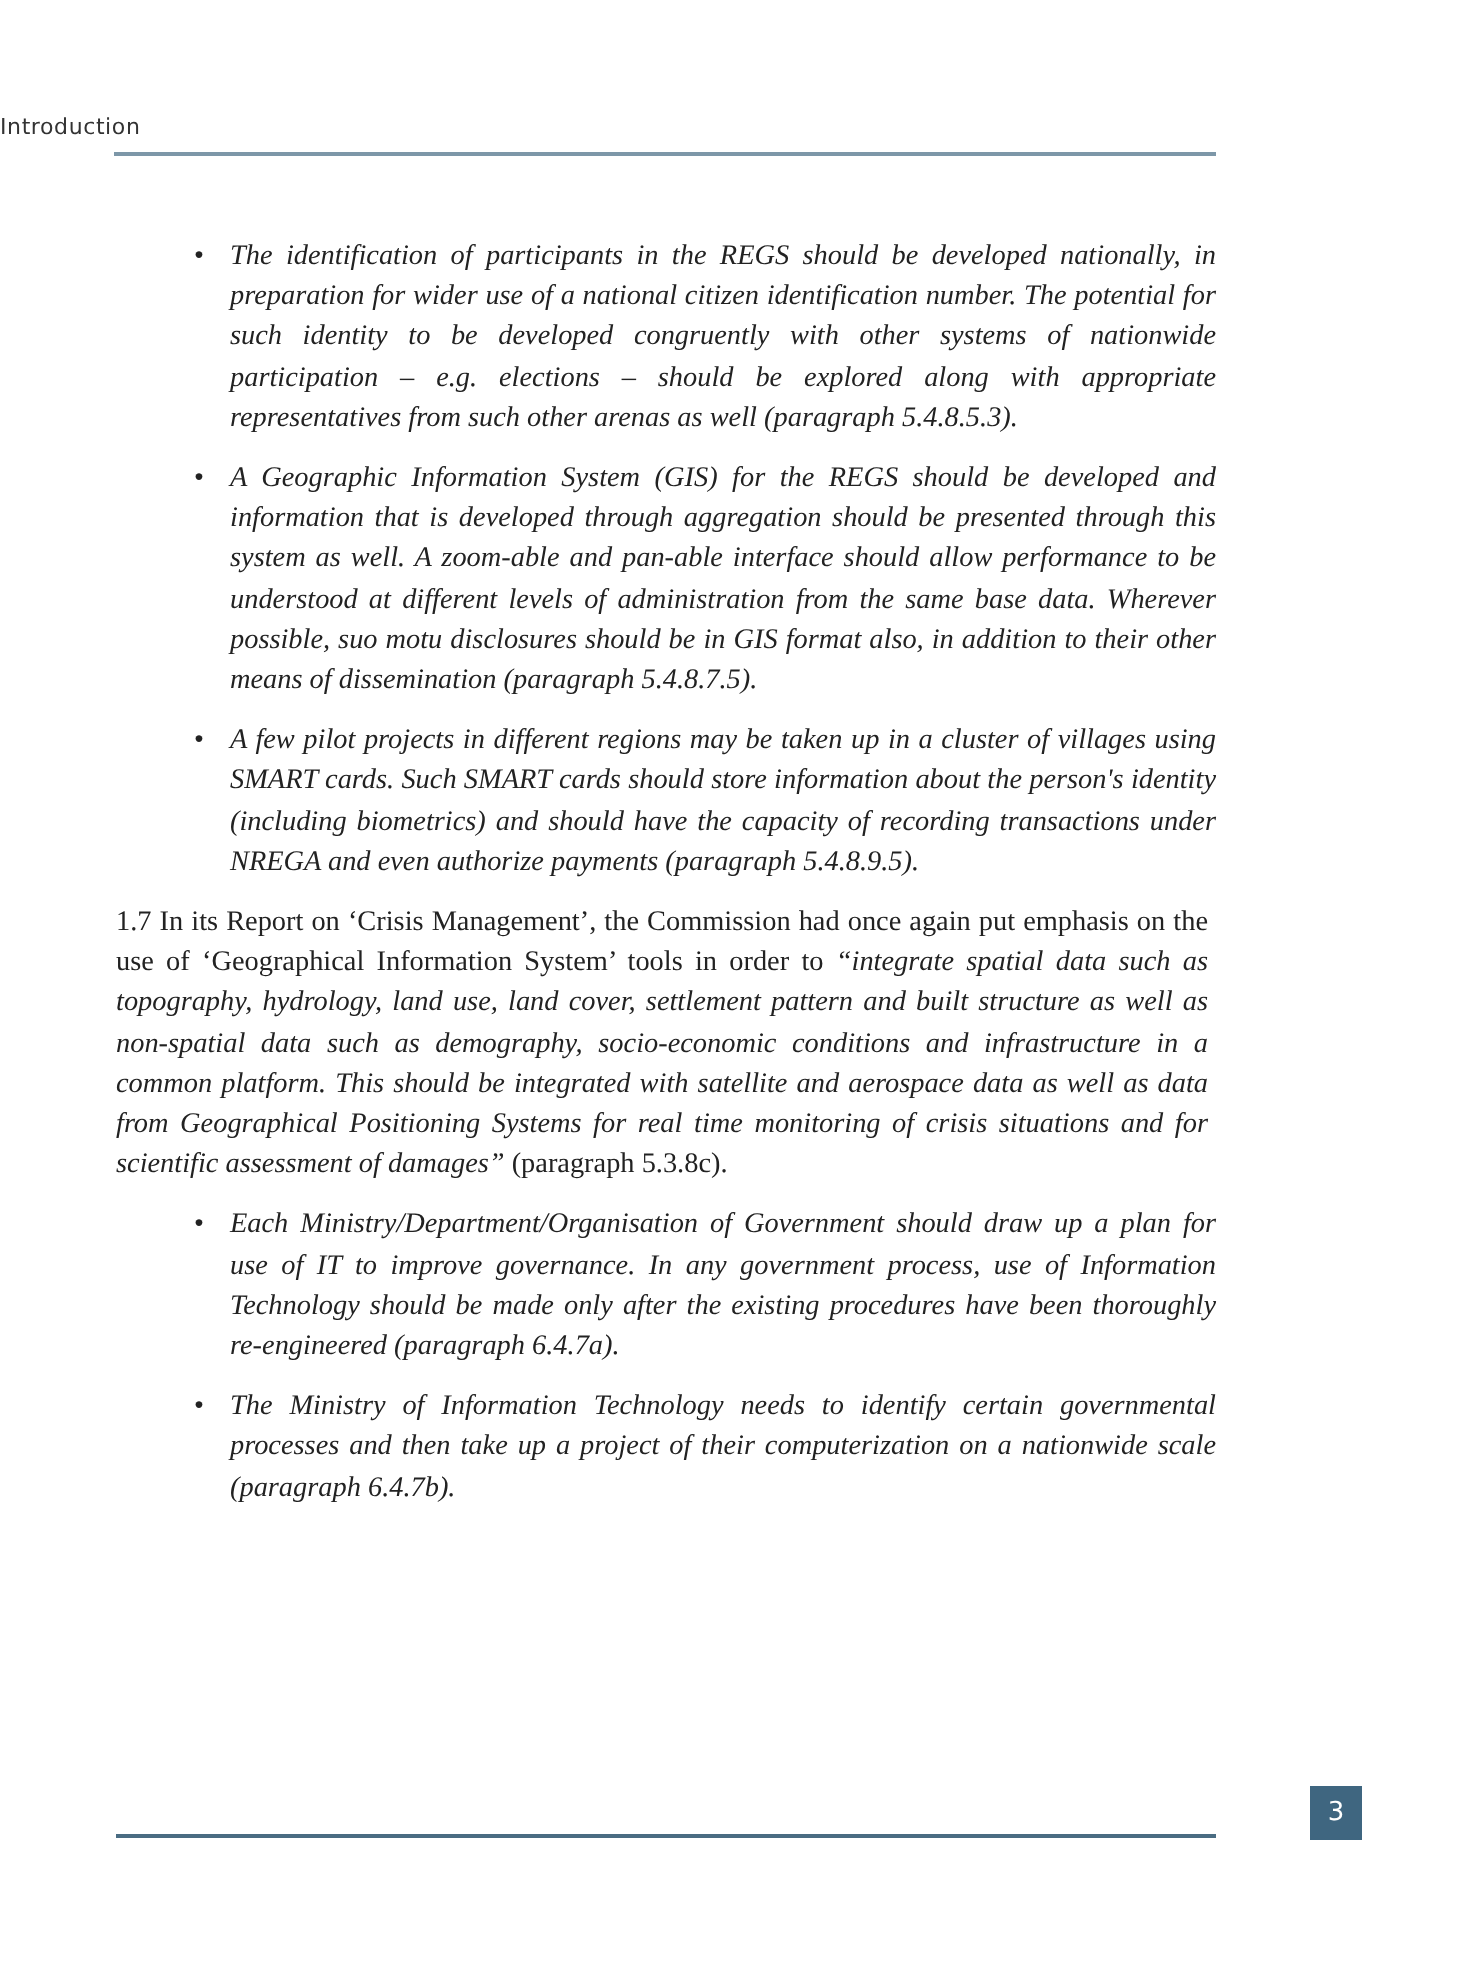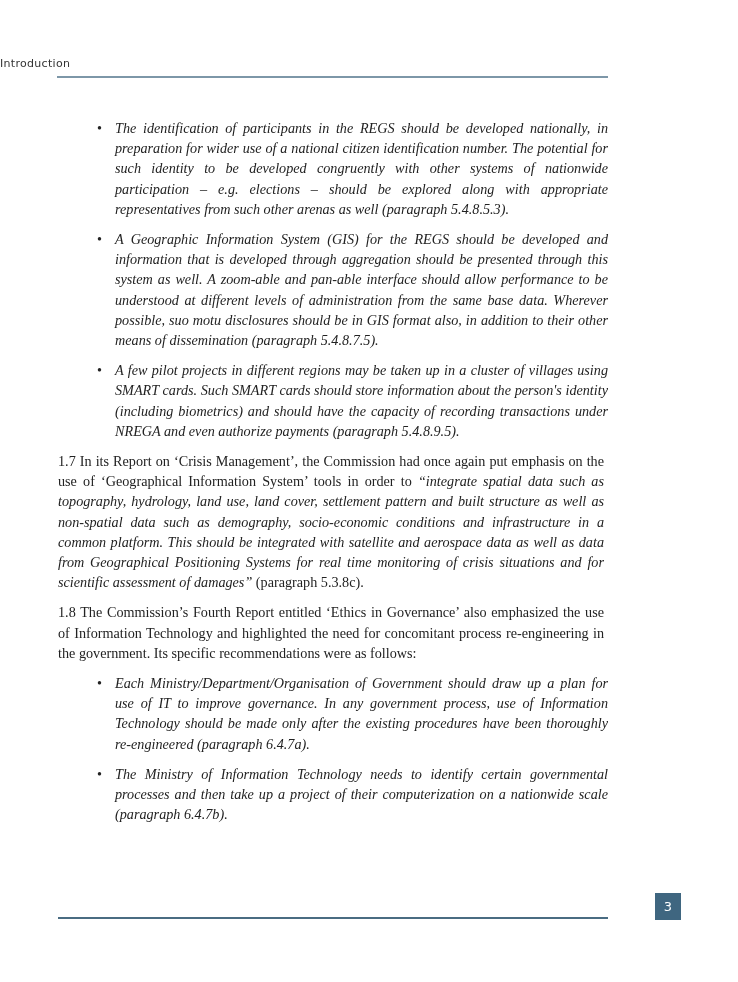--- a/index.html
+++ b/index.html
@@ -51,21 +51,20 @@
       <span>A Geographic Information System (GIS) for the REGS should be developed and information that is developed through aggregation should be presented through this system as well. A zoom-able and pan-able interface should allow performance to be understood at different levels of administration from the same base data. Wherever possible, suo motu disclosures should be in GIS format also, in addition to their other means of dissemination (paragraph 5.4.8.7.5).</span>
     </li>
     <li>
       <span class="dot">•</span>
       <span>A few pilot projects in different regions may be taken up in a cluster of villages using SMART cards. Such SMART cards should store information about the person's identity (including biometrics) and should have the capacity of recording transactions under NREGA and even authorize payments (paragraph 5.4.8.9.5).</span>
     </li>
   </ul>
 
   <p class="para"><span>1.7 In its Report on ‘Crisis Management’, the Commission had once again put emphasis on the use of ‘Geographical Information System’ tools in order to </span><span class="quote">“integrate spatial data such as topography, hydrology, land use, land cover, settlement pattern and built structure as well as non-spatial data such as demography, socio-economic conditions and infrastructure in a common platform. This should be integrated with satellite and aerospace data as well as data from Geographical Positioning Systems for real time monitoring of crisis situations and for scientific assessment of damages”</span><span> (paragraph 5.3.8c).</span></p>
 
-  <p class="para">1.8 The Commission’s Fourth Report entitled ‘Ethics in Governance’ also emphasized the use of Information Technology and highlighted the need for concomitant process re-engineering in the government. Its specific recommendations were as follows:</p>
 
   <ul class="bullets">
     <li>
       <span class="dot">•</span>
       <span>Each Ministry/Department/Organisation of Government should draw up a plan for use of IT to improve governance. In any government process, use of Information Technology should be made only after the existing procedures have been thoroughly re-engineered (paragraph 6.4.7a).</span>
     </li>
     <li>
       <span class="dot">•</span>
       <span>The Ministry of Information Technology needs to identify certain governmental processes and then take up a project of their computerization on a nationwide scale (paragraph 6.4.7b).</span>
     </li>

